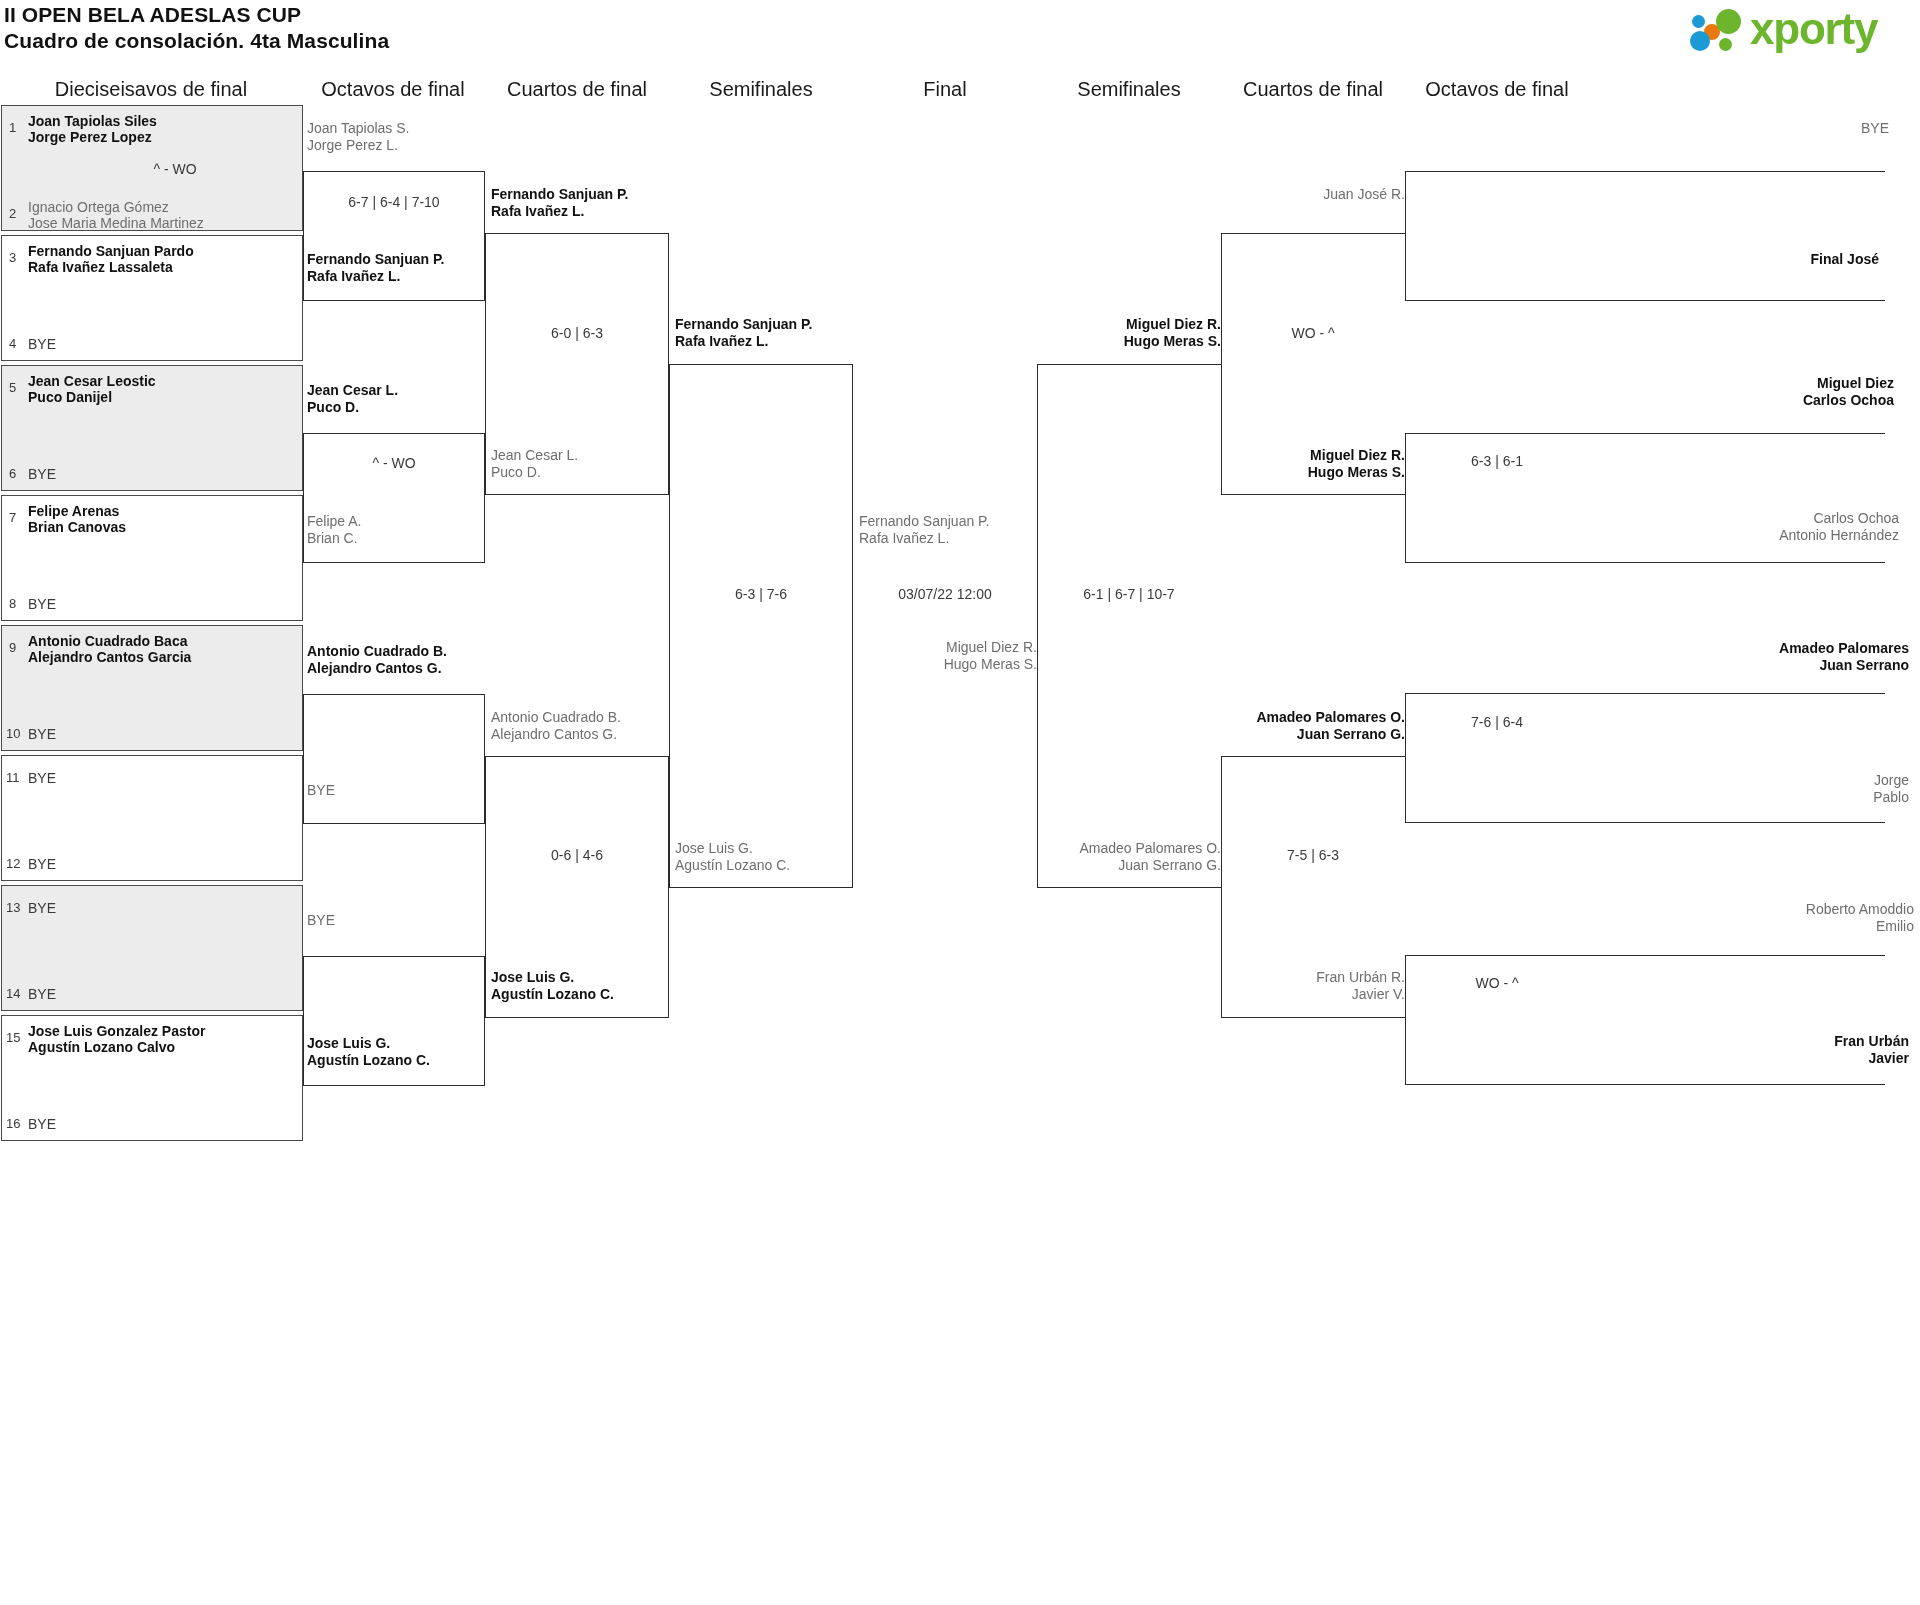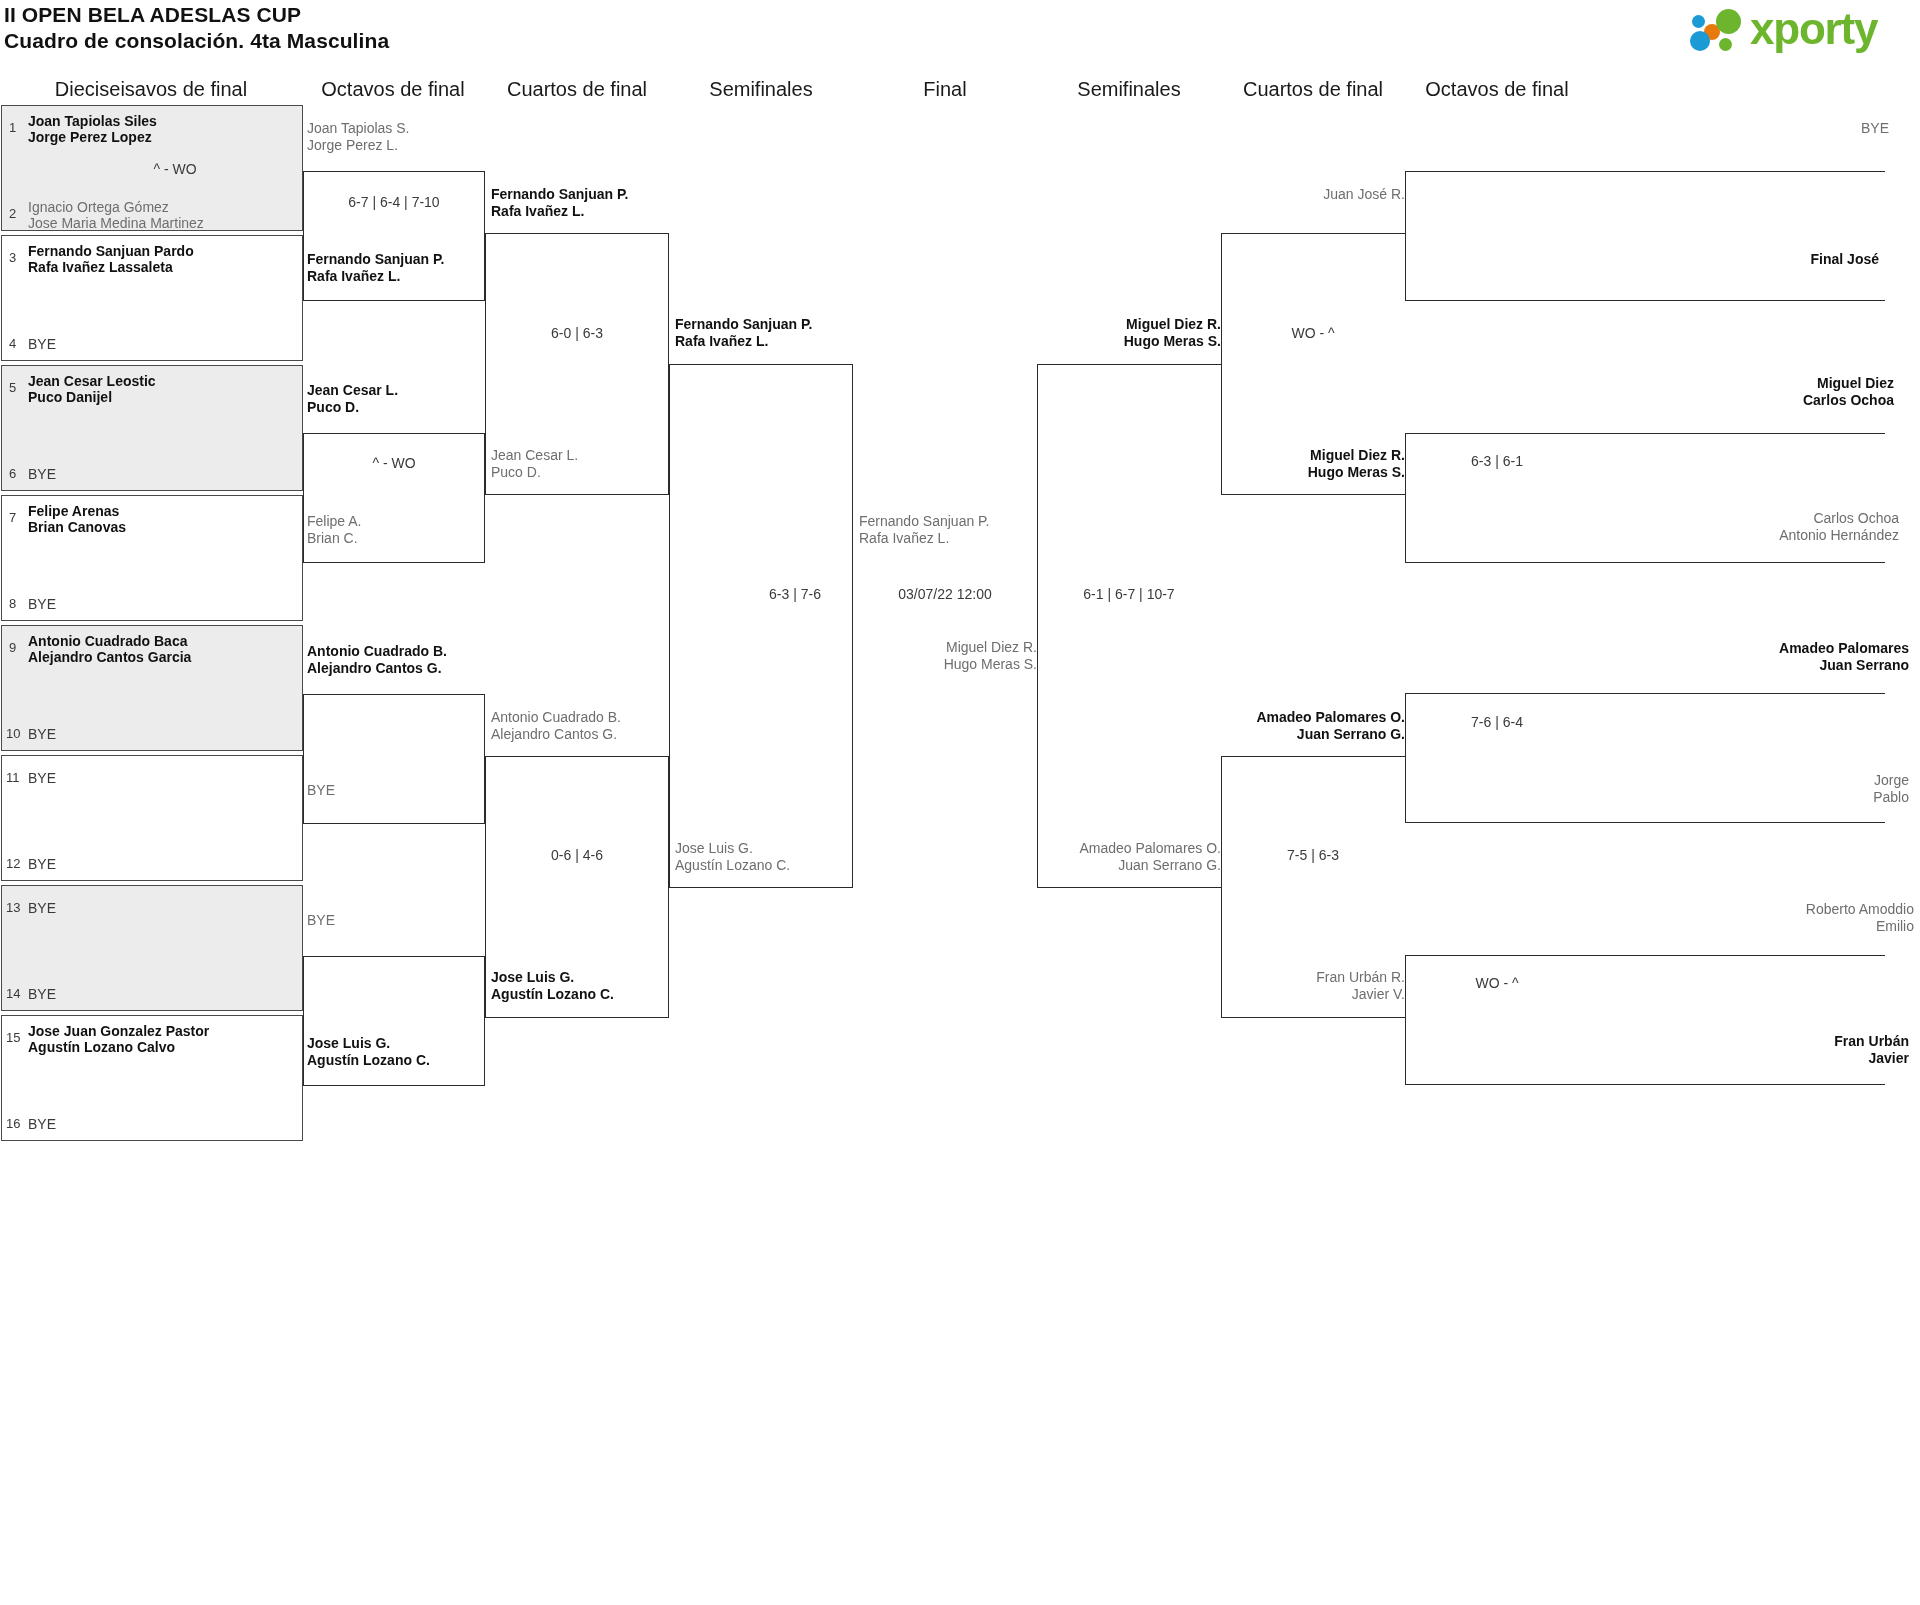--- a/index.html
+++ b/index.html
@@ -175,21 +175,21 @@
   <div class="seedbox shaded" style="left:1px;top:885px;width:302px;height:126px;">
     <span class="seed-no" style="left:4px;top:14px;">13</span>
     <span class="bye-label" style="top:14px;">BYE</span>
     <span class="seed-no" style="left:4px;top:100px;">14</span>
     <span class="bye-label" style="top:100px;">BYE</span>
   </div>
 
   <div class="seedbox" style="left:1px;top:1015px;width:302px;height:126px;">
     <span class="seed-no" style="left:4px;top:14px;">15</span>
     <div class="seed-names" style="top:7px;">
-      <span class="nm win">Jose Juan Gonzalez Pastor</span>
+      <span class="nm win">Jose Luis Gonzalez Pastor</span>
       <span class="nm win">Agustín Lozano Calvo</span>
     </div>
     <span class="seed-no" style="left:4px;top:100px;">16</span>
     <span class="bye-label" style="top:100px;">BYE</span>
   </div>
 
   <div class="score" style="left:50px;top:161px;width:250px;">^ - WO</div>
 
   <div class="team" style="left:307px;top:120px;width:180px;">
     <span class="nm lose">Joan Tapiolas S.</span>
@@ -251,21 +251,21 @@
   <div class="team" style="left:491px;top:969px;width:180px;">
     <span class="nm win">Jose Luis G.</span>
     <span class="nm win">Agustín Lozano C.</span>
   </div>
 
   <div class="team" style="left:675px;top:316px;width:180px;">
     <span class="nm win">Fernando Sanjuan P.</span>
     <span class="nm win">Rafa Ivañez L.</span>
   </div>
   <div class="matchbox" style="left:669px;top:364px;width:184px;height:524px;"></div>
-  <div class="score" style="left:669px;top:586px;width:184px;margin-left:34px;">6-3 | 7-6</div>
+  <div class="score" style="left:669px;top:586px;width:184px;">6-3 | 7-6</div>
   <div class="team" style="left:675px;top:840px;width:180px;">
     <span class="nm lose">Jose Luis G.</span>
     <span class="nm lose">Agustín Lozano C.</span>
   </div>
 
   <div class="team" style="left:859px;top:513px;width:180px;">
     <span class="nm lose">Fernando Sanjuan P.</span>
     <span class="nm lose">Rafa Ivañez L.</span>
   </div>
   <div class="score" style="left:853px;top:586px;width:184px;">03/07/22 12:00</div>

